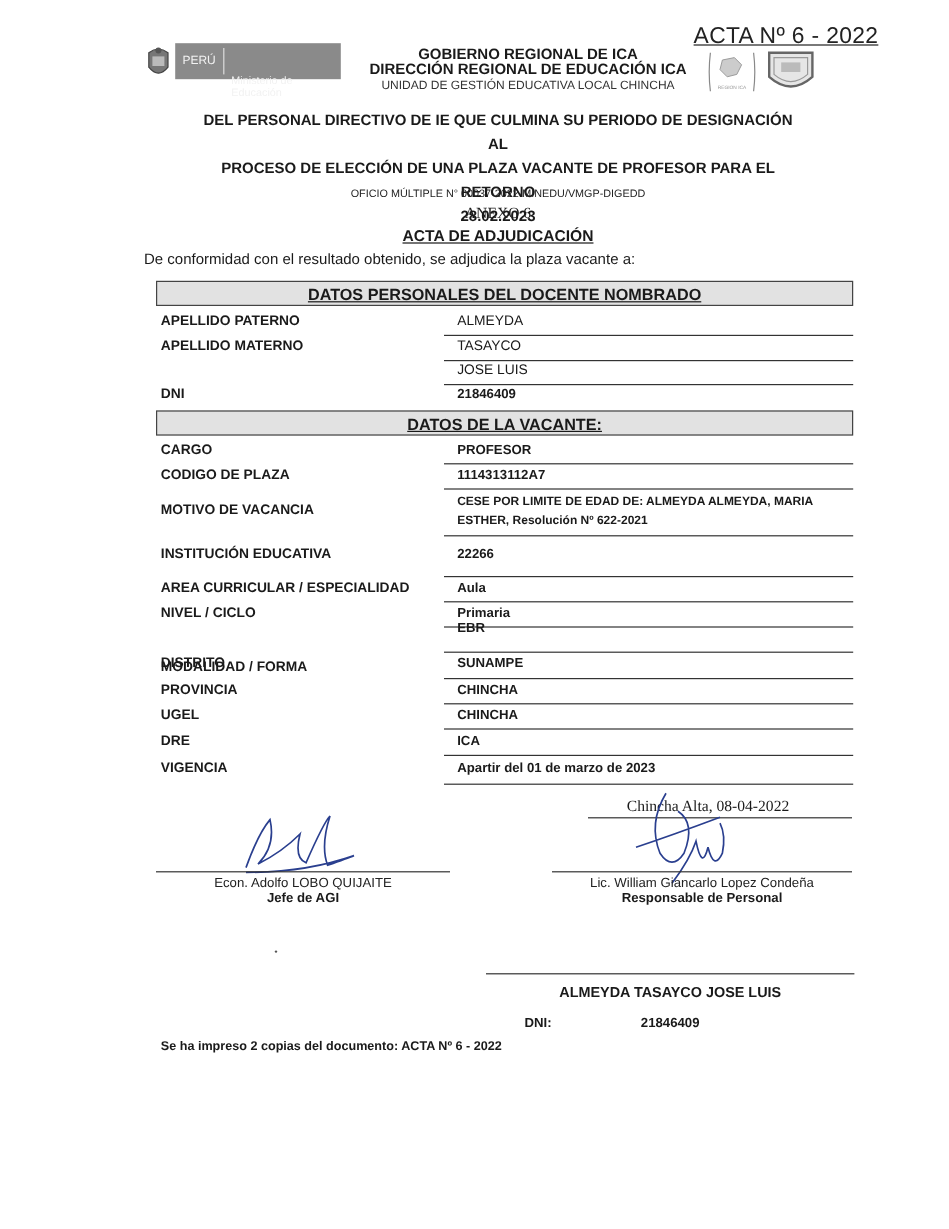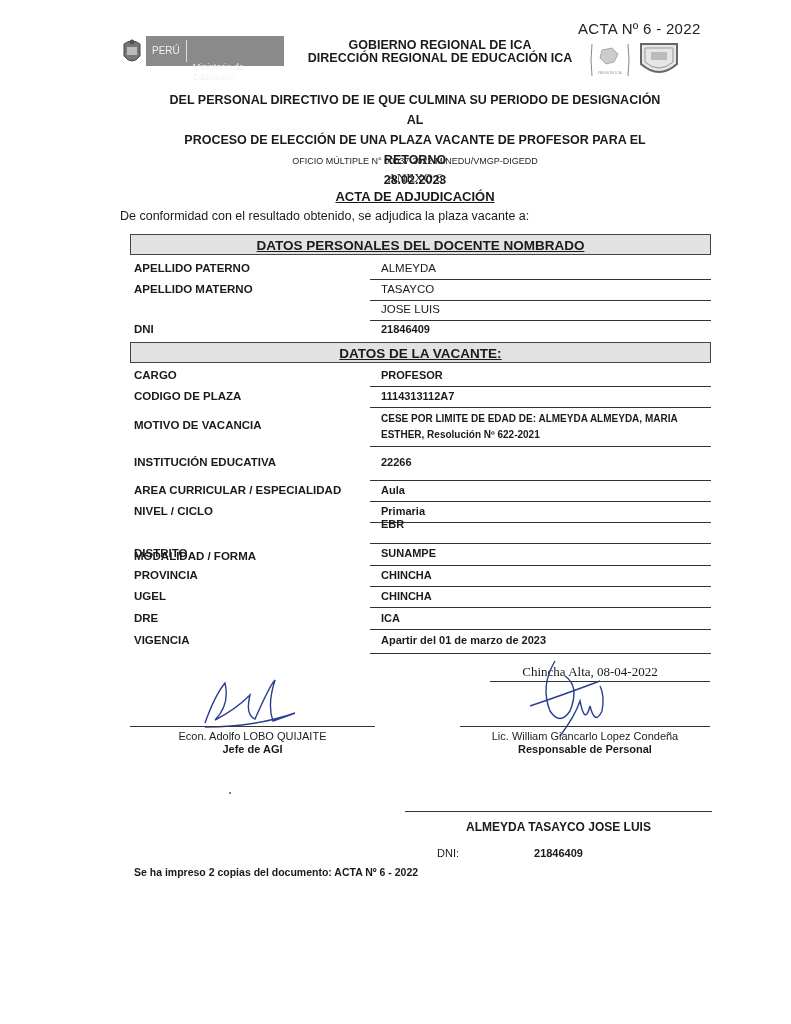--- a/index.html
+++ b/index.html
@@ -1,21 +1,21 @@
 <!DOCTYPE html>
 <html><head>
   <meta charset="utf-8">
   <style>
     html, body { margin: 0; padding: 0; background: #ffffff; }
     body { width: 791px; height: 1024px; position: relative; overflow: hidden;
       font-family: "Liberation Sans", "DejaVu Sans", sans-serif; color: #1a1a1a; }
     .abs { position: absolute; }
 
     
-    .acta-no { left: 578px; top: 20px; font-size: 15px; letter-spacing: 0.3px; color: #222; }
+    .acta-no { left: 578px; top: 20px; font-size: 19px; text-decoration: underline; letter-spacing: 0.3px; color: #222; }
     .shield-icon { left: 121px; top: 38px; width: 22px; height: 30px; }
     .peru-box { left: 146px; top: 36px; width: 138px; height: 30px; background: #8a8a8a; display: flex; align-items: center; }
     .peru-box .peru { color: #f2f2f2; font-size: 10px; padding: 0 6px; border-right: 1px solid #ddd; line-height: 22px; }
     .peru-box .min { color: #f2f2f2; font-size: 9px; padding-left: 6px; margin-top: 41px; }
     .gob-title { left: 300px; top: 39px; width: 280px; text-align: center; }
     .gob-title .l1 { font-size: 12.5px; font-weight: bold; line-height: 13px; }
     .gob-title .l2 { font-size: 12.5px; font-weight: bold; line-height: 13px; }
     .gob-title .l3 { font-size: 10px; line-height: 13px; color: #333; }
     .map-logo { left: 590px; top: 42px; width: 40px; height: 36px; }
     .seal-logo { left: 637px; top: 40px; width: 44px; height: 40px; }
@@ -49,21 +49,21 @@
     .sig-left-role { left: 130px; top: 743px; width: 245px; }
     .sig-right-name { left: 460px; top: 730px; width: 250px; }
     .sig-right-role { left: 460px; top: 743px; width: 250px; }
     .signature-left { left: 195px; top: 675px; width: 105px; height: 55px; }
     .signature-right { left: 520px; top: 656px; width: 100px; height: 88px; }
 
     .dot { left: 229px; top: 792px; width: 2px; height: 2px; background: #555; border-radius: 50%; }
 
     .teacher-rule { left: 405px; top: 811px; width: 307px; border-top: 1.5px solid #333; }
     .teacher-name { left: 405px; top: 820px; width: 307px; text-align: center; font-size: 12px; font-weight: bold; }
-    .dni-label { left: 437px; top: 847px; font-size: 11px; font-weight: normal; }
+    .dni-label { left: 437px; top: 847px; font-size: 11px; font-weight: bold; }
     .dni-value { left: 405px; top: 847px; width: 307px; text-align: center; font-size: 11px; font-weight: bold; }
     .printed-note { left: 134px; top: 866px; font-size: 10.5px; font-weight: bold; }
   </style>
 </head>
 <body>
 
 <div class="abs acta-no">ACTA Nº  6 - 2022</div>
 
 <svg class="abs shield-icon" viewBox="0 0 22 30">
   <path d="M3 6 Q11 0 19 6 L19 18 Q11 28 3 18 Z" fill="#777" stroke="#444" stroke-width="1"></path>
@@ -71,20 +71,21 @@
   <circle cx="11" cy="4" r="2.5" fill="#555"></circle>
 </svg>
 <div class="abs peru-box">
   <span class="peru">PERÚ</span>
   <span class="min">Ministerio de Educación</span>
 </div>
 
 <div class="abs gob-title">
   <div class="l1">GOBIERNO REGIONAL DE ICA</div>
   <div class="l2">DIRECCIÓN REGIONAL DE EDUCACIÓN ICA</div>
+  <div class="l3">UNIDAD DE GESTIÓN EDUCATIVA LOCAL CHINCHA</div>
 </div>
 
 <svg class="abs map-logo" viewBox="0 0 40 36">
   <path d="M2 2 Q0 18 2 34" stroke="#888" fill="none" stroke-width="1"></path>
   <path d="M38 2 Q40 18 38 34" stroke="#888" fill="none" stroke-width="1"></path>
   <path d="M12 8 L22 6 L28 12 L24 20 L16 22 L10 16 Z" fill="#ccc" stroke="#999" stroke-width="0.8"></path>
   <text x="20" y="32" font-size="4" text-anchor="middle" fill="#999">REGION ICA</text>
 </svg>
 <svg class="abs seal-logo" viewBox="0 0 44 40">
   <path d="M4 4 L40 4 L40 24 Q22 40 4 24 Z" fill="#e6e6e6" stroke="#666" stroke-width="2"></path>

